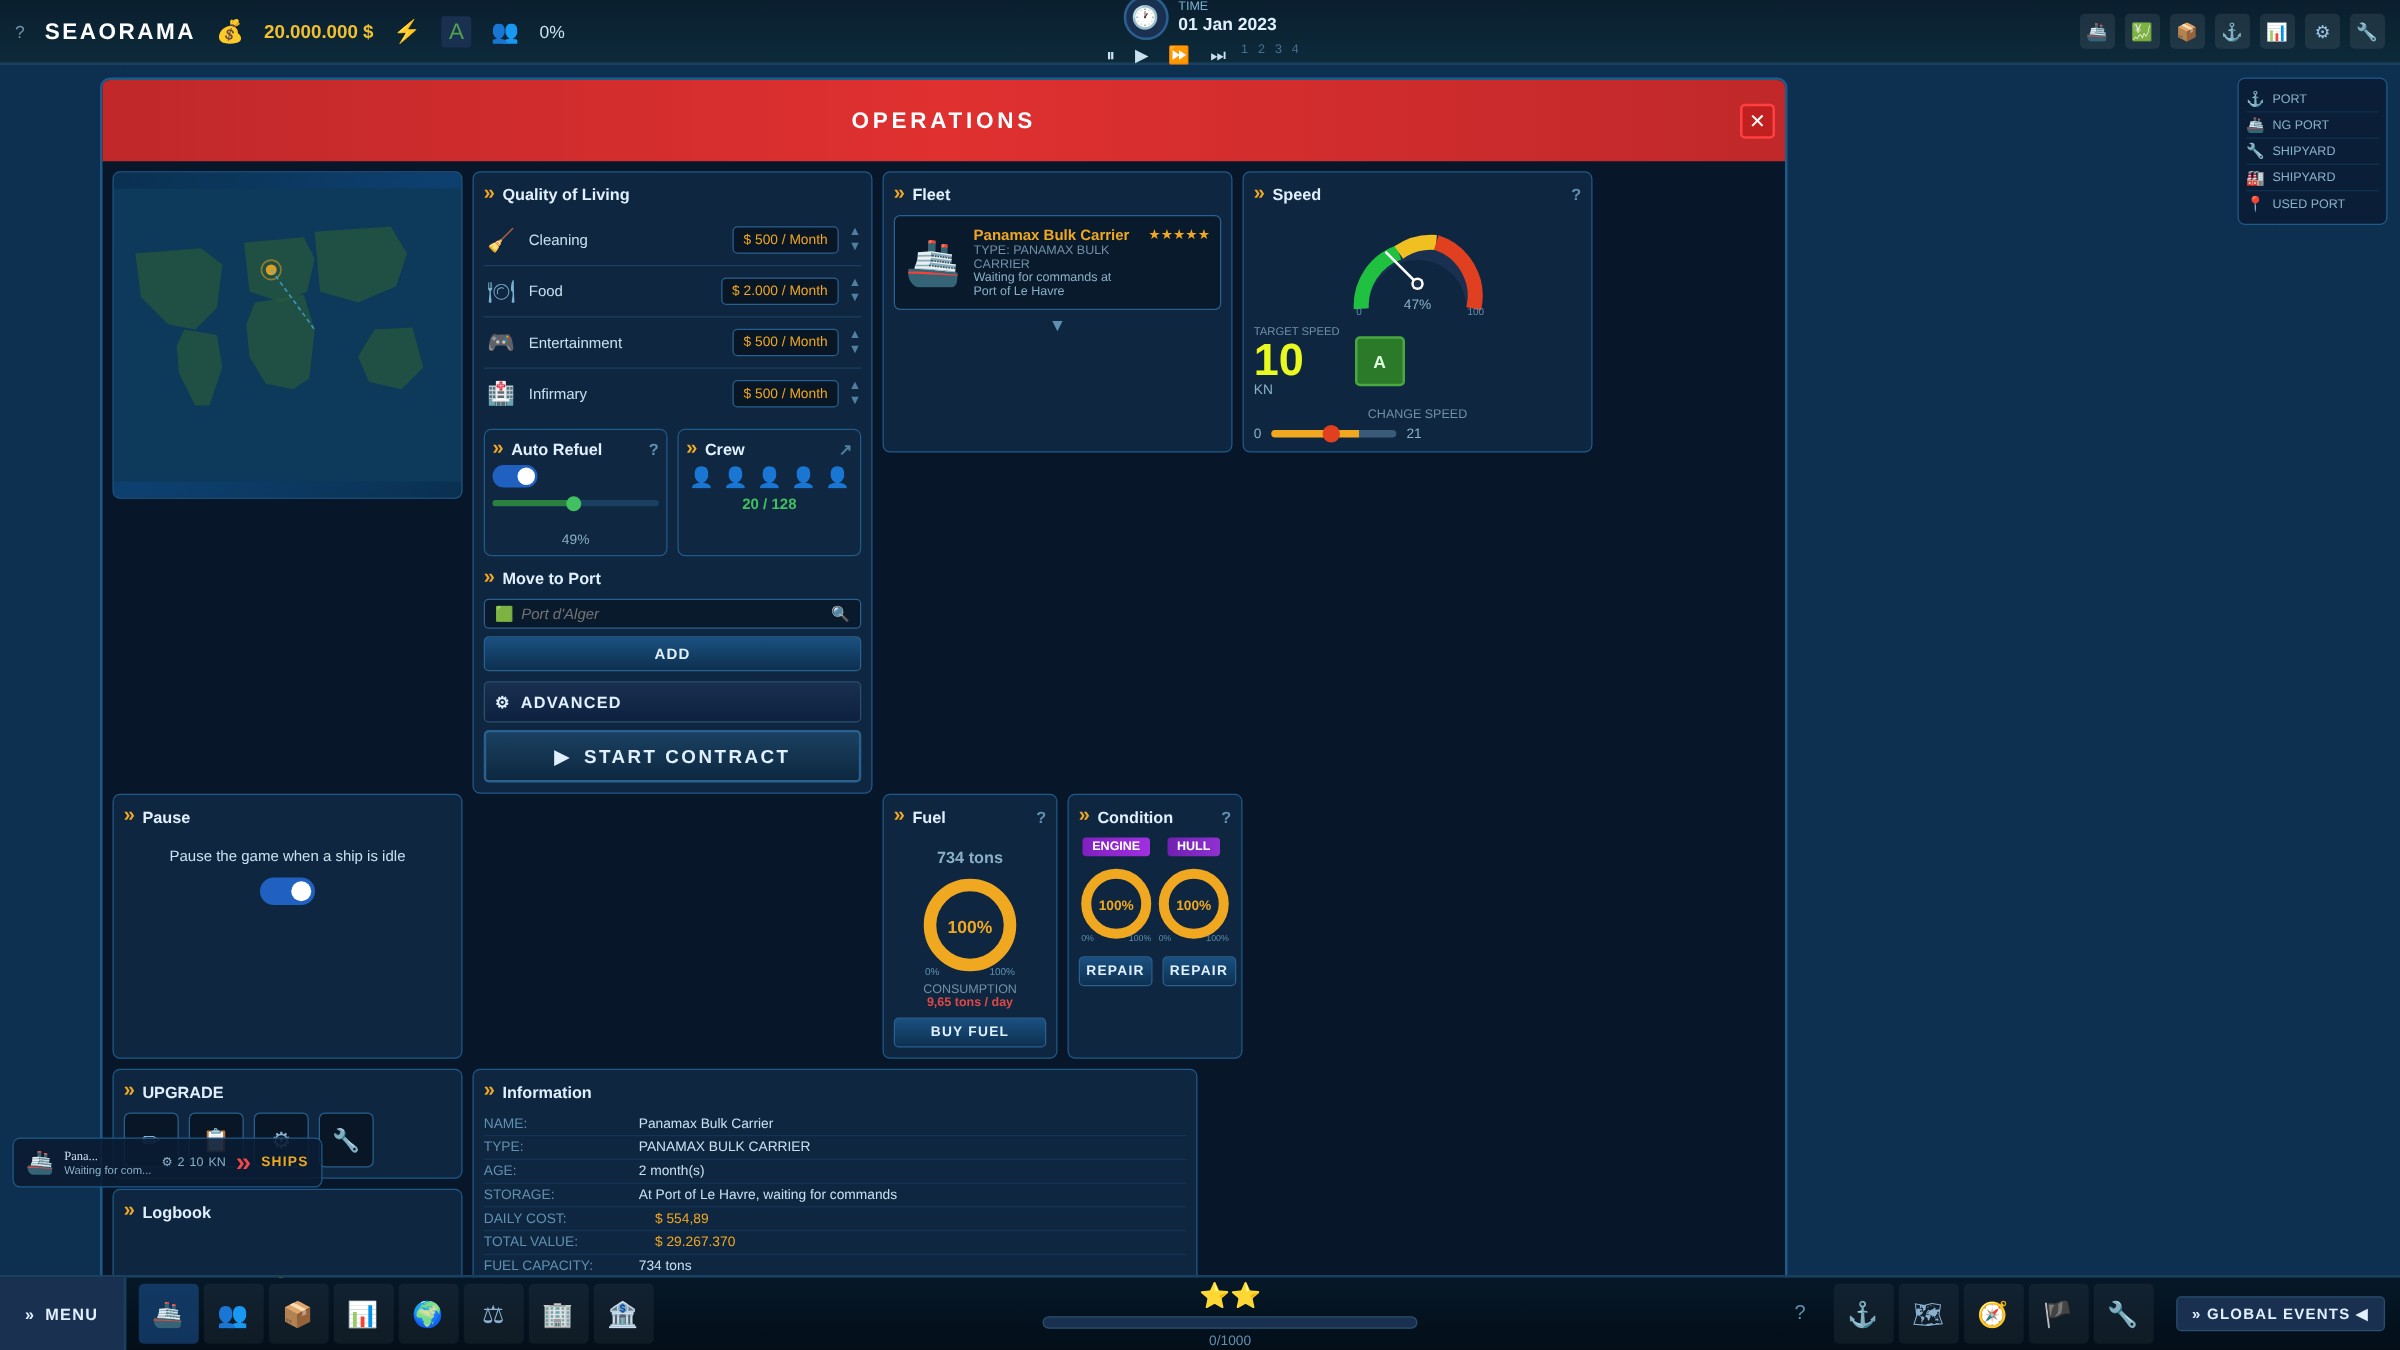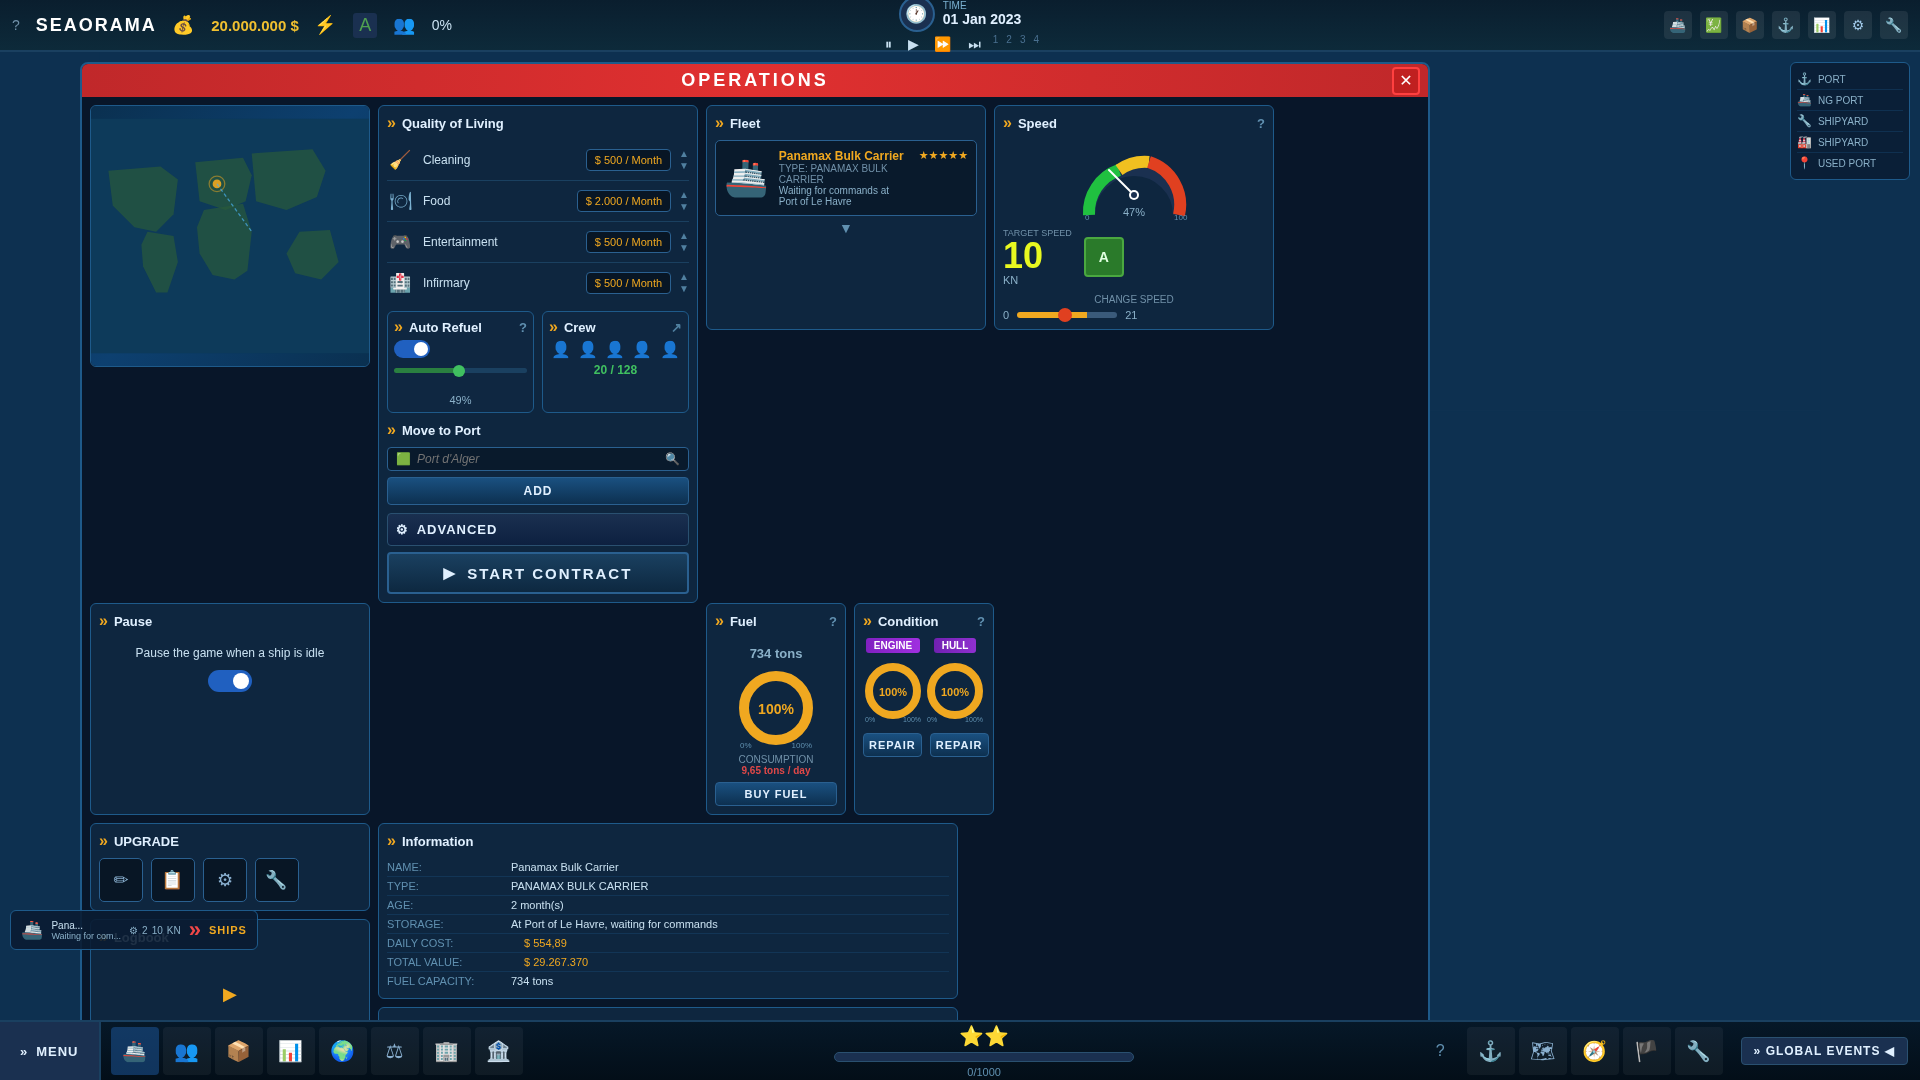--- a/index.html
+++ b/index.html
@@ -105,21 +105,21 @@
     .world-map-bg svg {
       width: 100%;
       height: 100%;
       opacity: 0.3;
     }
 
     .panel-title-bar {
       background: linear-gradient(90deg, #c0282a 0%, #e03030 50%, #c0282a 100%);
       border-radius: 6px 6px 0 0;
       text-align: center;
-      padding: 6px;
+      padding: 22px;
       font-size: 18px;
       font-weight: bold;
       letter-spacing: 3px;
       color: #fff;
       margin: -8px -8px 8px -8px;
       position: relative;
     }
     .panel-close-btn {
       position: absolute;
       right: 8px;
@@ -1249,21 +1249,21 @@
     </div>
     <div class="side-item">
       <span style="font-size:12px;">📍</span>
       <span>USED PORT</span>
     </div>
   </div>
 
   <div class="ships-mini-panel">
     <span style="font-size:18px;color:#8ab0d0;">🚢</span>
     <div>
-      <div style="font-size:10px;color:#c8e0f0;">Pana...</div>
+      <div style="font-size:10px;color:#c8e0f0;font-family:Liberation Serif, serif;">Pana...</div>
       <div style="font-size:9px;color:#8ab0c8;">Waiting for com...</div>
     </div>
     <div style="display:flex;align-items:center;gap:4px;font-size:10px;color:#8ab0c8;">
       <span>⚙</span>
       <span>2</span>
       <span>10</span>
       <span>KN</span>
     </div>
     <div style="font-size:22px;font-weight:bold;color:#f04848;">»</div>
     <span class="ships-label">SHIPS</span>

